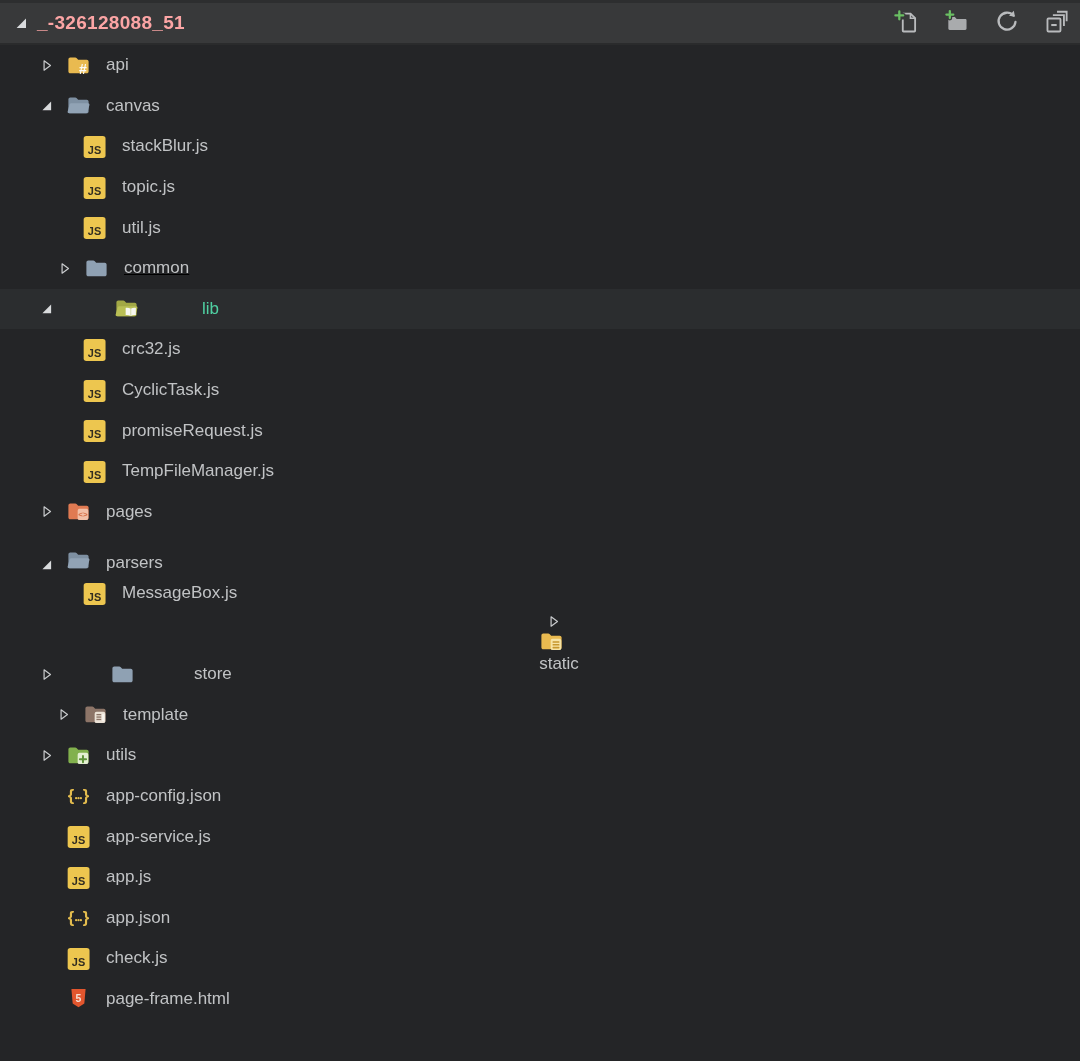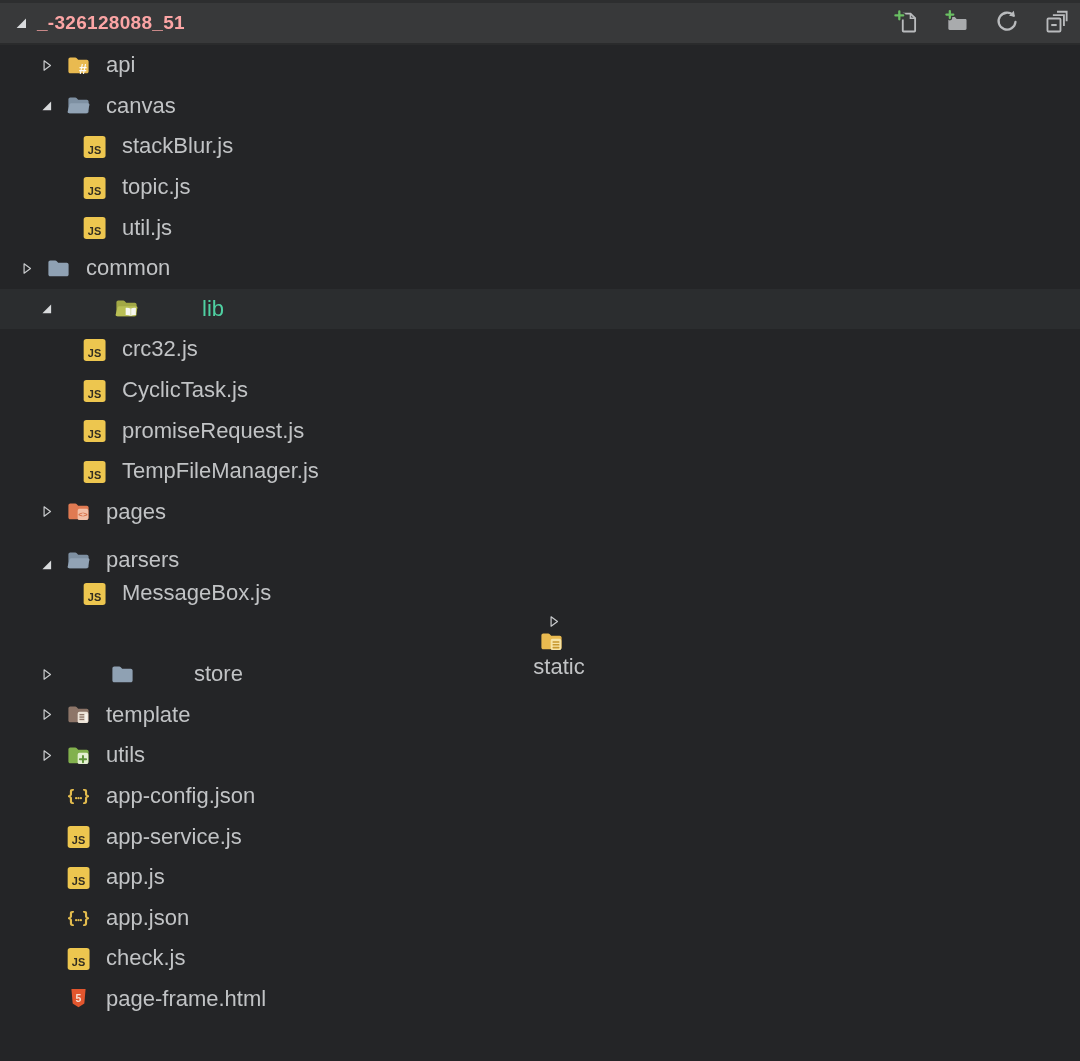--- a/index.html
+++ b/index.html
@@ -39,21 +39,21 @@
 
   
   .tree { flex: 1; overflow: hidden; }
   .row { height: 40.6px; display: flex; align-items: center; }
   .row.selected { background: var(--row-sel, #2b2d2f); gap: 48px; }
   .row .twisty { margin-right: 12px; }
   .ficon {
     width: 25px; height: 25px; margin-right: 15px; flex: none;
     display: inline-flex; align-items: center; justify-content: center;
   }
-  .label { font-size: 22px; color: var(--label, #c1c3c5); white-space: nowrap; }
+  .label { font-size: 17px; color: var(--label, #c1c3c5); white-space: nowrap; }
   .row.selected .label { color: var(--label-sel, #4fd0a2); }
 </style>
 </head>
 <body style="background: rgb(36, 37, 39);">
 
 <div class="panel">
   <div class="header">
     <span class="twisty">
       <svg width="14" height="14" viewBox="0 0 14 14">
           <path d="M12 2.6 L12 12 L2.6 12 Z" fill="#d9dbdd"></path>
@@ -152,21 +152,21 @@
       <div class="row" style="padding-left: 54px;">
         <span class="twisty"></span>
         <span class="ficon">
           <svg width="25" height="25" viewBox="0 0 24 24">
             <rect x="1.6" y="2" width="21" height="21" rx="2.6" fill="#edc64f"></rect>
             <text x="12" y="18.8" text-anchor="middle" font-size="10.5" font-weight="700" fill="#322d21" font-family="'Liberation Sans',sans-serif">JS</text>
           </svg>
         </span>
         <span class="label">util.js</span>
       </div>
-      <div class="row" style="padding-left: 18px;">
+      <div class="row" style="padding-left: 56px; text-decoration: underline;">
         <span class="twisty">
           <svg width="13" height="13" viewBox="0 0 14 14">
             <path d="M4.4 1.9 L11.3 7 L4.4 12.1 Z" fill="none" stroke="#c9cbcd" stroke-width="1.3" stroke-linejoin="round"></path>
           </svg>
         </span>
         <span class="ficon">
           <svg width="25" height="25" viewBox="0 0 24 24">
             <path d="M2.3 6.1c0-1 .8-1.8 1.8-1.8h4.9c.4 0 .8.2 1.1.5l1.6 1.6h8.2c1 0 1.8.8 1.8 1.8v9.5c0 1-.8 1.8-1.8 1.8H4.1c-1 0-1.8-.8-1.8-1.8V6.1z" fill="#8fa1b3"></path>
           </svg>
         </span>
@@ -290,21 +290,21 @@
             <path d="M4.4 1.9 L11.3 7 L4.4 12.1 Z" fill="none" stroke="#c9cbcd" stroke-width="1.3" stroke-linejoin="round"></path>
           </svg>
         </span>
         <span class="ficon">
           <svg width="25" height="25" viewBox="0 0 24 24">
             <path d="M2.3 6.1c0-1 .8-1.8 1.8-1.8h4.9c.4 0 .8.2 1.1.5l1.6 1.6h8.2c1 0 1.8.8 1.8 1.8v9.5c0 1-.8 1.8-1.8 1.8H4.1c-1 0-1.8-.8-1.8-1.8V6.1z" fill="#8fa1b3"></path>
           </svg>
         </span>
         <span class="label">store</span>
       </div>
-      <div class="row" style="padding-left: 38px; align-items: center;">
+      <div class="row" style="padding-left: 55px; align-items: center;">
         <span class="twisty">
           <svg width="13" height="13" viewBox="0 0 14 14">
             <path d="M4.4 1.9 L11.3 7 L4.4 12.1 Z" fill="none" stroke="#c9cbcd" stroke-width="1.3" stroke-linejoin="round"></path>
           </svg>
         </span>
         <span class="ficon">
           <svg width="25" height="25" viewBox="0 0 24 24">
             <path d="M2.3 6.1c0-1 .8-1.8 1.8-1.8h4.9c.4 0 .8.2 1.1.5l1.6 1.6h8.2c1 0 1.8.8 1.8 1.8v9.5c0 1-.8 1.8-1.8 1.8H4.1c-1 0-1.8-.8-1.8-1.8V6.1z" fill="#8d7568"></path>
             <rect x="11.2" y="9.4" width="10.2" height="10.8" rx="1.8" fill="#ece3d7"></rect>
             <rect x="12.9" y="11.5" width="4.6" height="1.3" fill="#8d7568"></rect>

